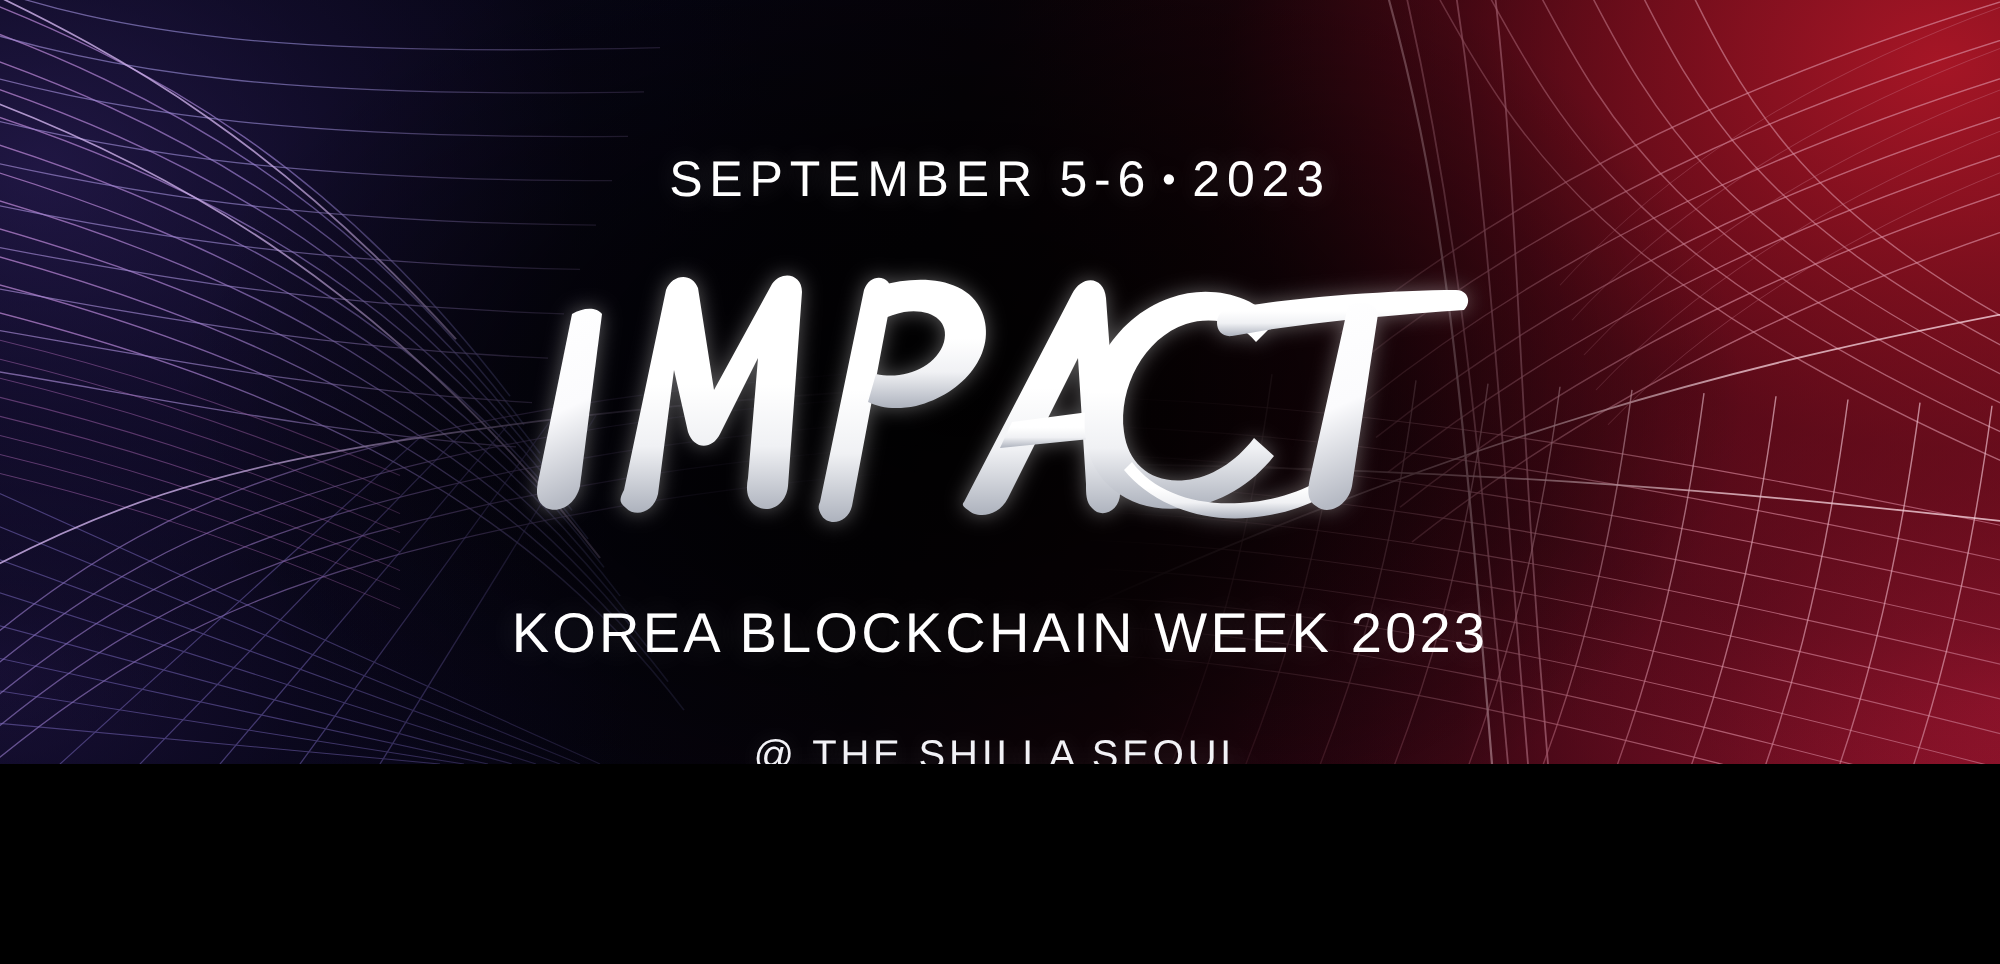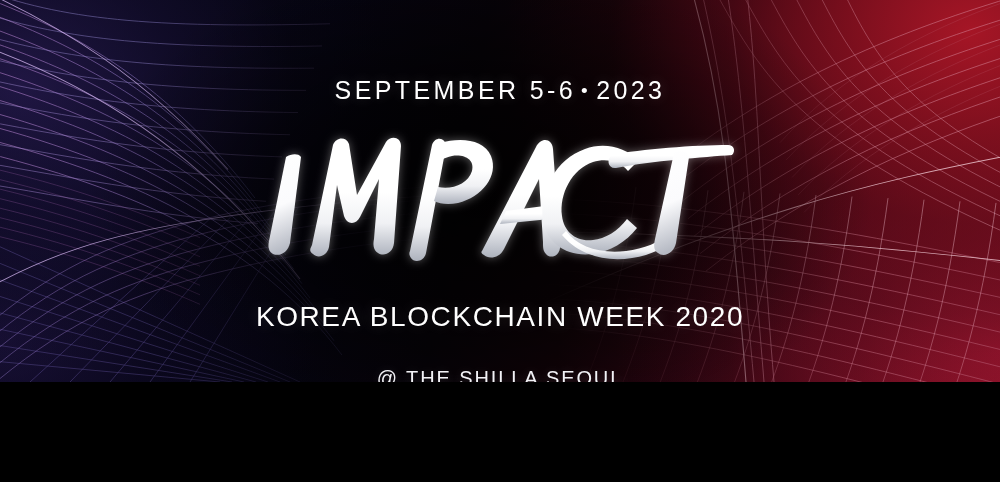--- a/index.html
+++ b/index.html
@@ -390,18 +390,18 @@
                    L 410,110 C 400,119 384,126 366,128 C 340,131 318,124 306,108 Z"></path>
 
           <path fill="url(#brushGrad)" d="M 352,32 C 380,26 436,22 468,22 C 474,22 476,28 472,32
                    C 444,34 392,38 356,45 C 348,46 346,36 352,32 Z"></path>
           <path fill="url(#brushGrad2)" d="M 414,30 C 420,27 428,28 429,34 L 416,120
                    C 414,130 404,135 398,130 C 393,127 394,121 395,116 Z"></path>
         </g>
       </svg>
     </div>
 
-    <div id="subtitle">KOREA BLOCKCHAIN WEEK 2020</div>
+    <div id="subtitle">KOREA BLOCKCHAIN WEEK 2023</div>
 
     <div id="venue">@ THE SHILLA SEOUL</div>
 
   </div>
 </div>
 
 </body></html>

